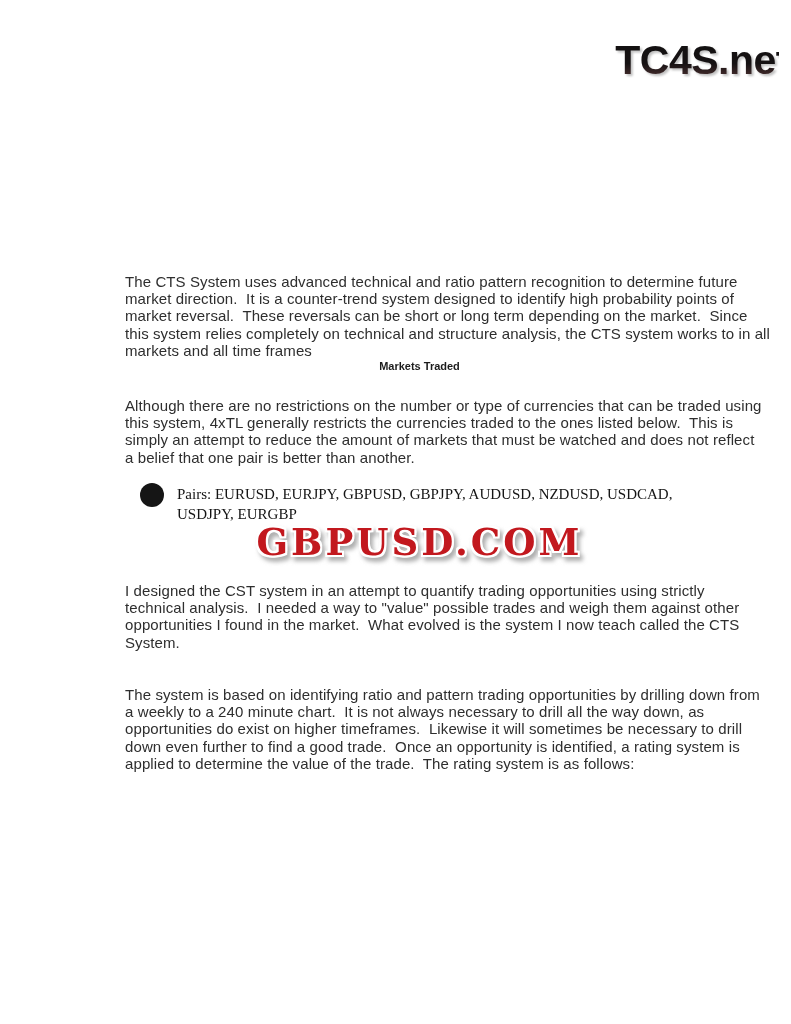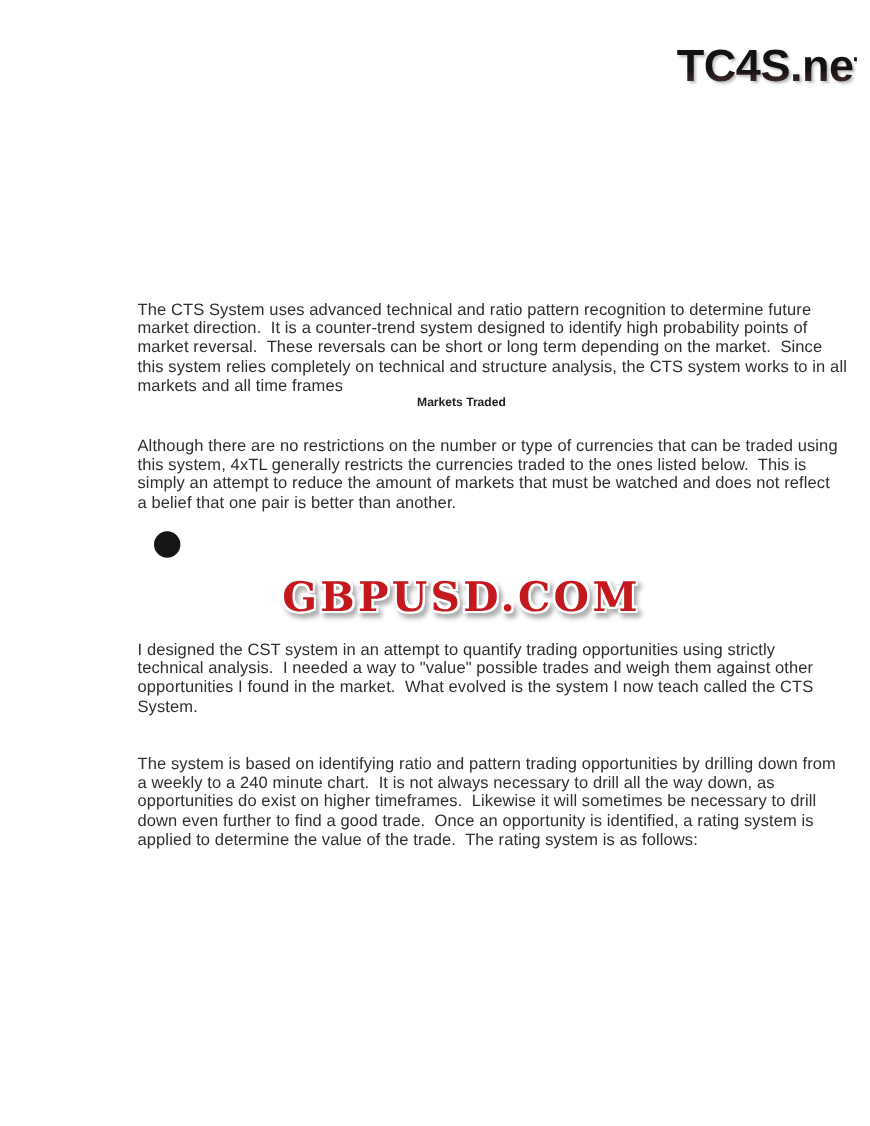--- a/index.html
+++ b/index.html
@@ -165,20 +165,22 @@
 markets and all time frames</p>
 
   <h2 class="section-heading">Markets Traded</h2>
 
   <p class="body-text markets-para">Although there are no restrictions on the number or type of currencies that can be traded using
 this system, 4xTL generally restricts the currencies traded to the ones listed below.  This is
 simply an attempt to reduce the amount of markets that must be watched and does not reflect
 a belief that one pair is better than another.</p>
 
   <span class="bullet-dot"></span>
+  <span class="bullet-text">Pairs: EURUSD, EURJPY, GBPUSD, GBPJPY, AUDUSD, NZDUSD, USDCAD,
+USDJPY, EURGBP</span>
 
   <div class="dlsub-logo">GBPUSD.COM</div>
 
   <p class="body-text design-para">I designed the CST system in an attempt to quantify trading opportunities using strictly
 technical analysis.  I needed a way to "value" possible trades and weigh them against other
 opportunities I found in the market.  What evolved is the system I now teach called the CTS
 System.</p>
 
   <p class="body-text rating-para">The system is based on identifying ratio and pattern trading opportunities by drilling down from
 a weekly to a 240 minute chart.  It is not always necessary to drill all the way down, as

